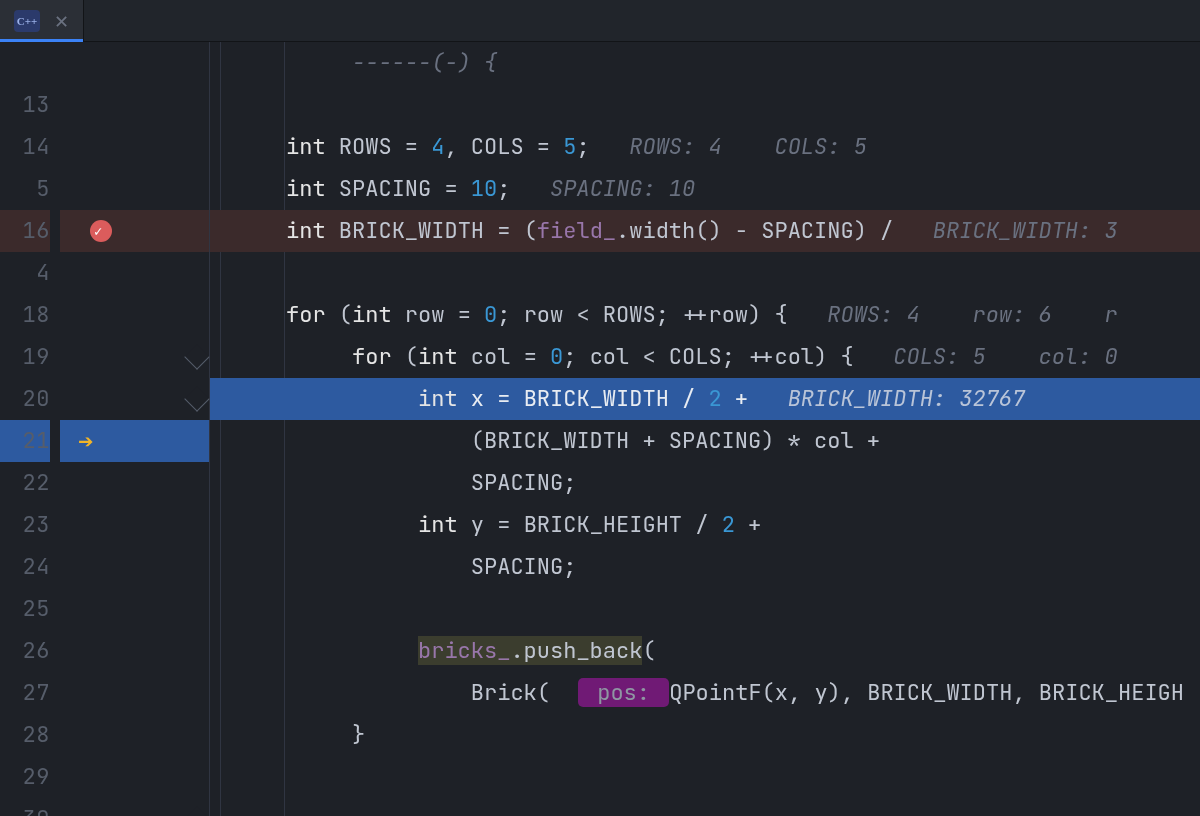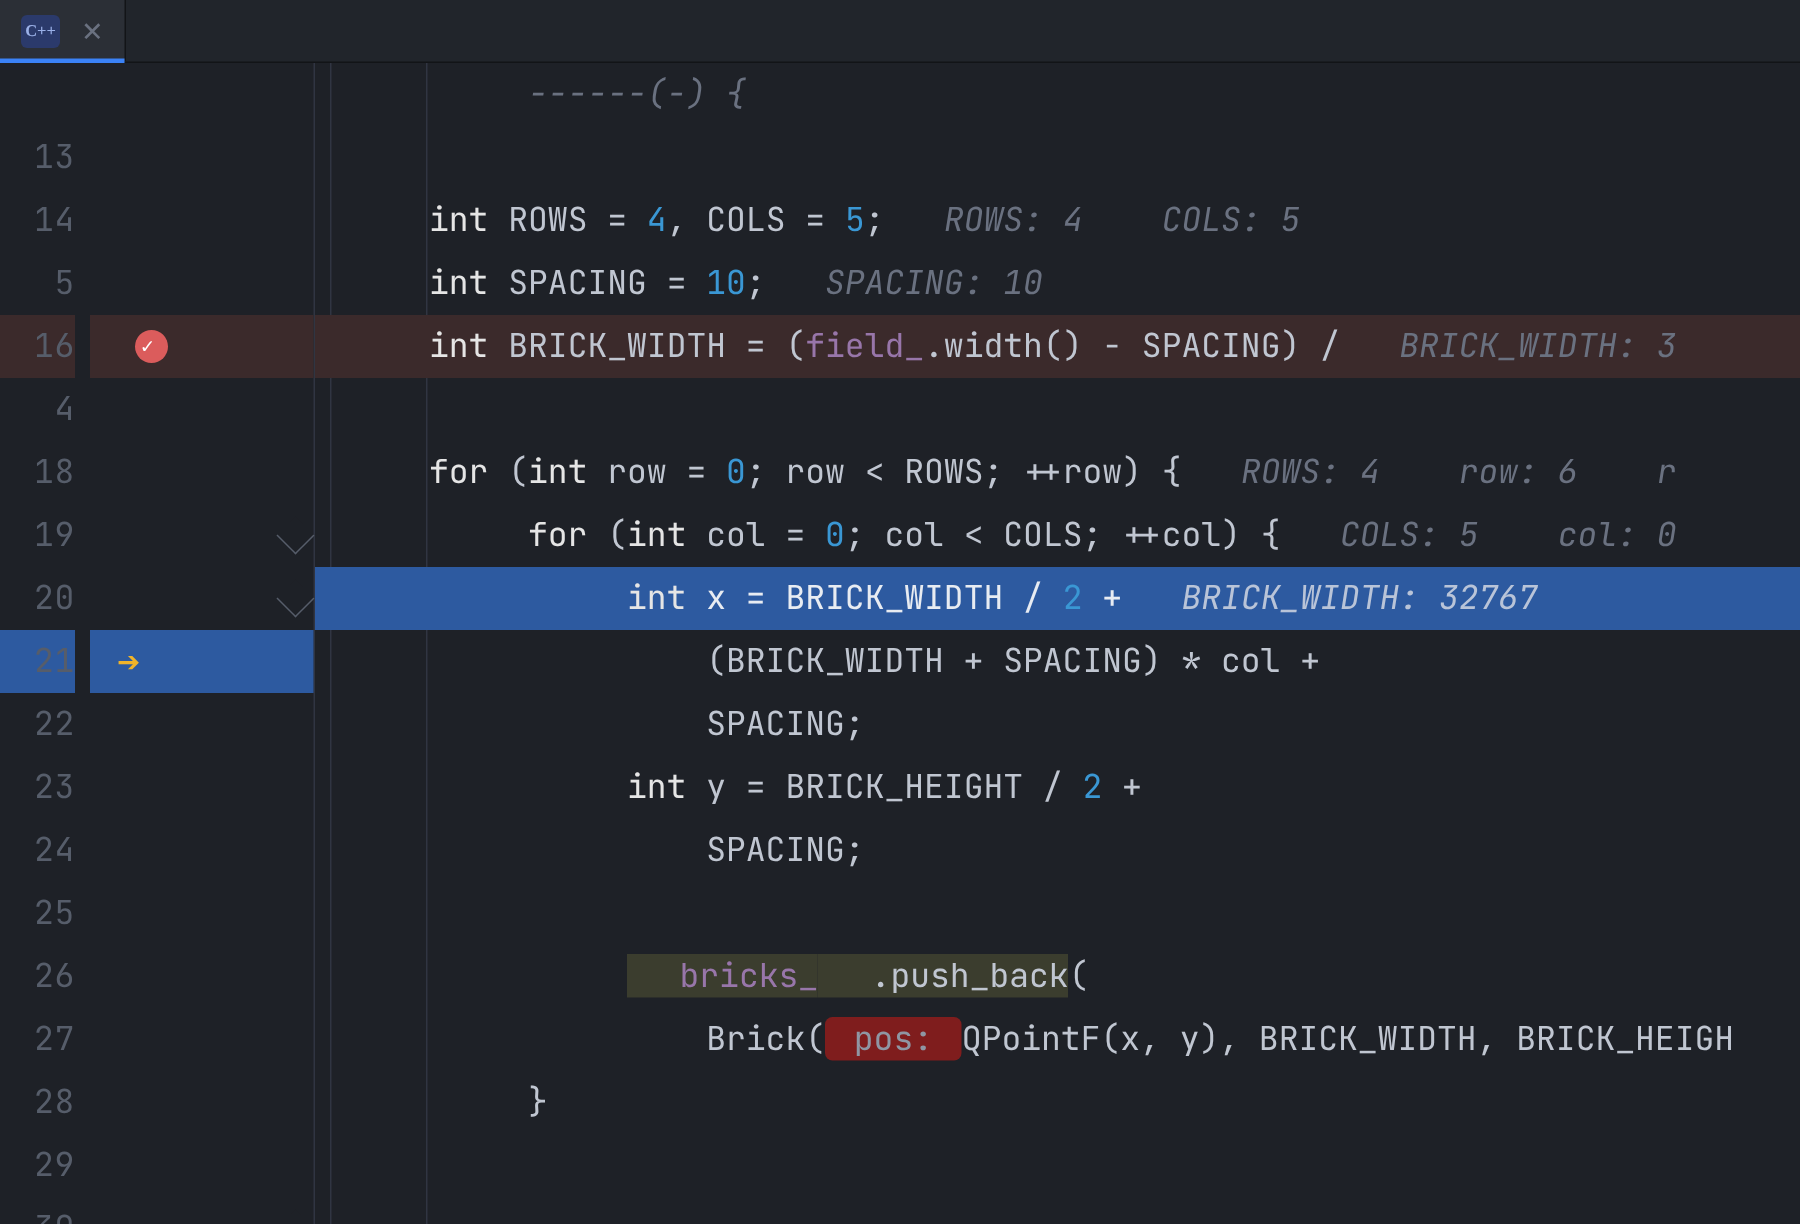--- a/index.html
+++ b/index.html
@@ -44,22 +44,22 @@
   .exec-highlight { background: #2d5aa0; }
   .code .line.exec-highlight { color: #e8ecf2; }
   .indent-guide {
     position: absolute; top: 0; bottom: 0; width: 1px;
     background: #303542;
   }
   .tok-kw { color: #e5e5e5; }
   .tok-num { color: #3a97d4; }
   .tok-member { color: #9876aa; }
   .tok-hint { color: #6a7180; font-style: italic; }
-  .tok-param { color: #8f96a3; background: #7f1d1d; border-radius: 5px; padding: 0 6px; font-style: normal;}
-  .highlight-ident { background: #3b3d2e; padding-left: 35px; }
+  .tok-param { color: #8f96a3; background: #701a75; border-radius: 5px; padding: 0 6px; font-style: normal; margin-left: 28px;}
+  .highlight-ident { background: #3b3d2e; }
   .breakpoint {
     position: absolute; left: 30px; width: 22px; height: 22px;
     border-radius: 50%; background: #db5c5c;
   }
   .breakpoint::after {
     content: "✓"; position: absolute; left: 4px; top: -10px;
     font-size: 14px; color: #fff;
   }
   .exec-arrow {
     position: absolute; left: 18px; color: #f0b429; font-size: 26px; font-weight: bold;

